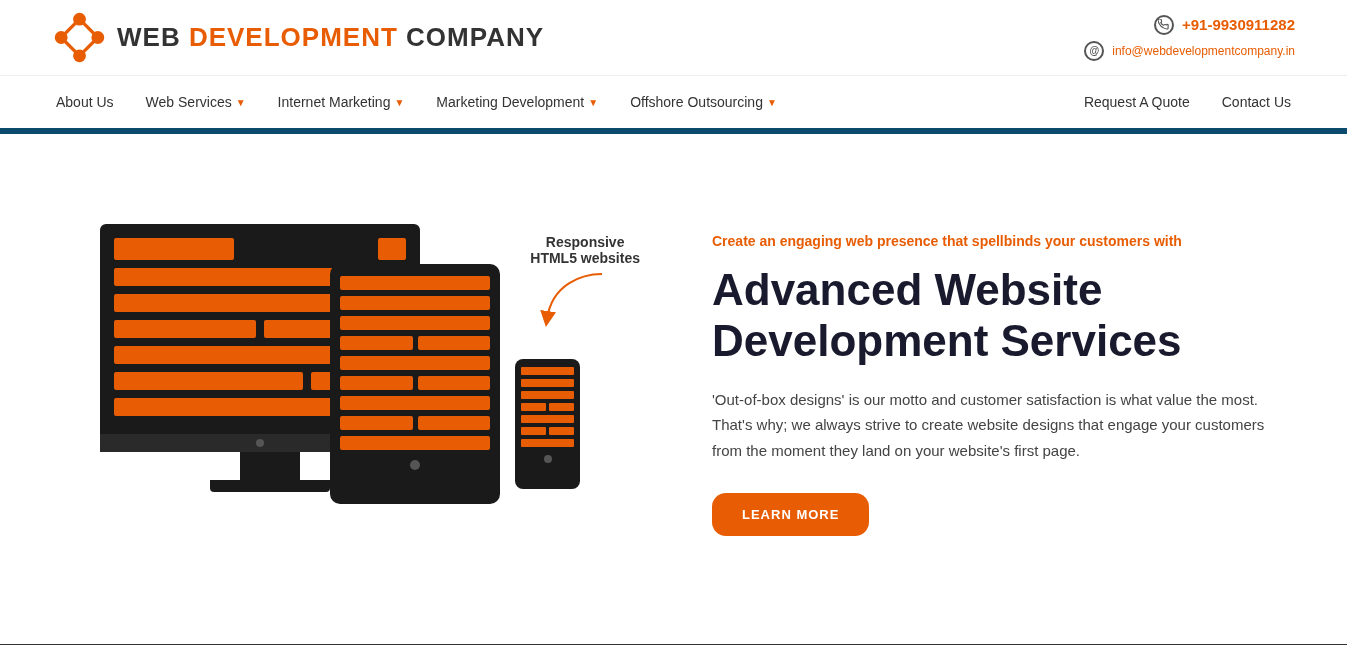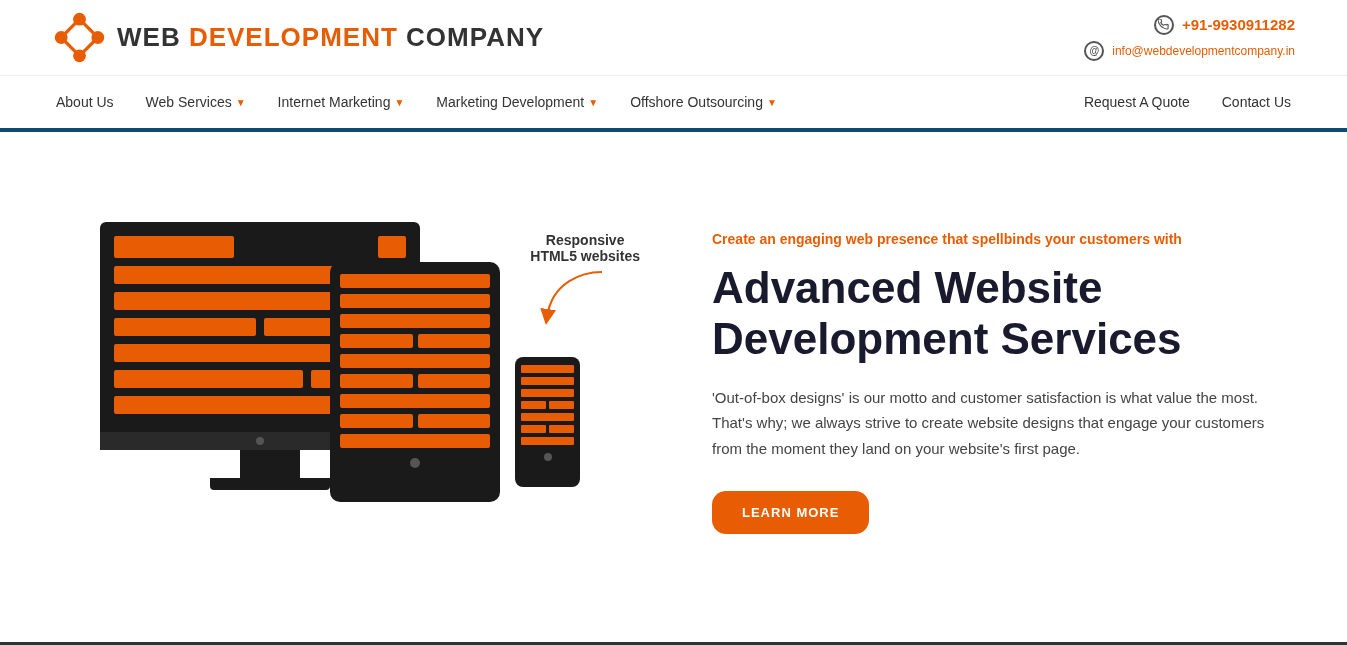--- a/index.html
+++ b/index.html
@@ -65,21 +65,21 @@
     .contact-line span.email-text {
       color: #e85d04;
       font-size: 12px;
     }
 
     
     .navbar {
       display: flex;
       align-items: center;
       padding: 0 40px;
-      border-bottom: 4px solid #0c4a6e;
+      border-bottom: 6px solid #0c4a6e;
       background: #fff;
     }
     .nav-item {
       display: flex;
       align-items: center;
       padding: 18px 16px;
       font-size: 14px;
       color: #333;
       cursor: pointer;
       white-space: nowrap;

